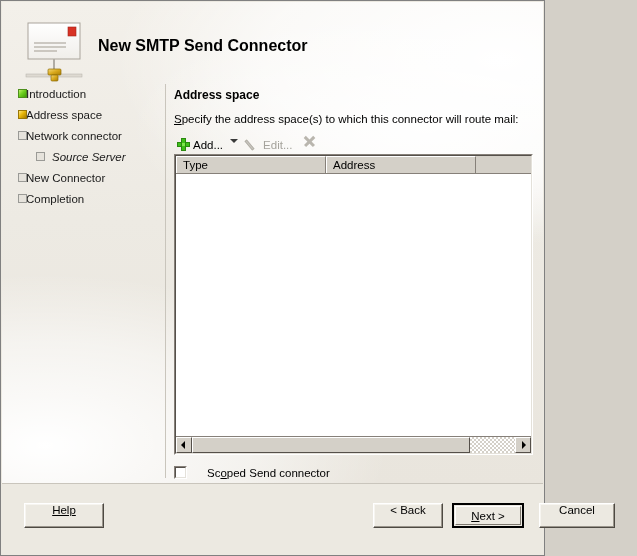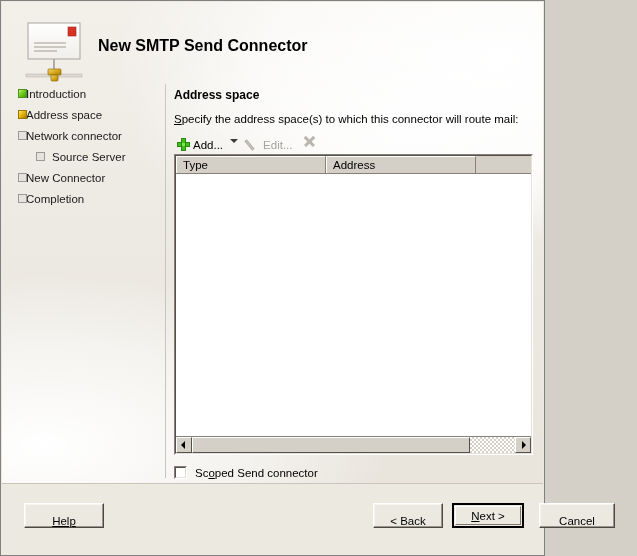--- a/index.html
+++ b/index.html
@@ -37,21 +37,21 @@
     position:absolute;left:96px;top:35px;
     font-size:16px;font-weight:bold;color:#000;
     letter-spacing:0px;
   }
   
   .sidebar{position:absolute;left:0;top:82px;width:163px;bottom:0;}
   .side-item{
     position:relative;height:21px;line-height:21px;
     padding-left:24px;font-size:11.5px;color:#1a1a1a;white-space:nowrap;
   }
-  .side-item.sub{padding-left:50px;}
+  .side-item.sub{padding-left:50px;font-style:italic;}
   .side-box{
     position:absolute;top:5px;width:9px;height:9px;
     box-sizing:border-box;border:1px solid #9a9a96;
     background:#e6e3dc;
   }
   .side-item .side-box{left:16px;}
   .side-item.sub .side-box{left:34px;}
   .side-box.done{
     border:1px solid #4e8f1c;
     background:linear-gradient(135deg,#bdf06a 0%,#6ed01f 45%,#3f9c06 100%);
@@ -139,37 +139,37 @@
   }
   
   .cb-row{position:absolute;left:0;top:382px;display:flex;align-items:center;}
   .cbox{
     width:13px;height:13px;box-sizing:border-box;
     background:#fff;
     border:1px solid;border-color:#868079 #ffffff #ffffff #868079;
     position:relative;flex:none;
   }
   .cbox::after{content:"";position:absolute;left:0;top:0;right:0;bottom:0;border:1px solid;border-color:#55504a #e4e1da #e4e1da #55504a;}
-  .cb-label{font-size:11.5px;color:#000;margin-left:8px;}
+  .cb-label{font-size:11.5px;color:#000;margin-left:20px;}
   
   .footer{
     position:absolute;left:1px;right:1px;bottom:1px;height:70px;
     background:#ece9e1;
     border-top:1px solid #c9c5bc;
   }
   .btn{
     position:absolute;top:19px;height:25px;
     box-sizing:border-box;
     background:#ece9e1;
     border:1px solid;
     border-color:#ffffff #4d4942 #4d4942 #ffffff;
     font-family:"Liberation Sans", sans-serif;
     font-size:11.5px;color:#000;
     cursor:default;
-    display:flex;align-items:flex-end;justify-content:center;
+    display:flex;align-items:flex-start;justify-content:center;
     box-shadow:inset -1px -1px 0 #9a958c, inset 1px 1px 0 #f7f5f0;
   }
   .btn.help{left:22px;width:80px;}
   .btn.back{left:371px;width:70px;}
   .btn.next{left:450px;width:72px;border:2px solid #000;box-shadow:none;}
   .btn.next .inner{
     position:absolute;left:1px;top:1px;right:1px;bottom:1px;
     border:1px solid;border-color:#ffffff #7d786f #7d786f #ffffff;
     display:flex;align-items:center;justify-content:center;
   }

